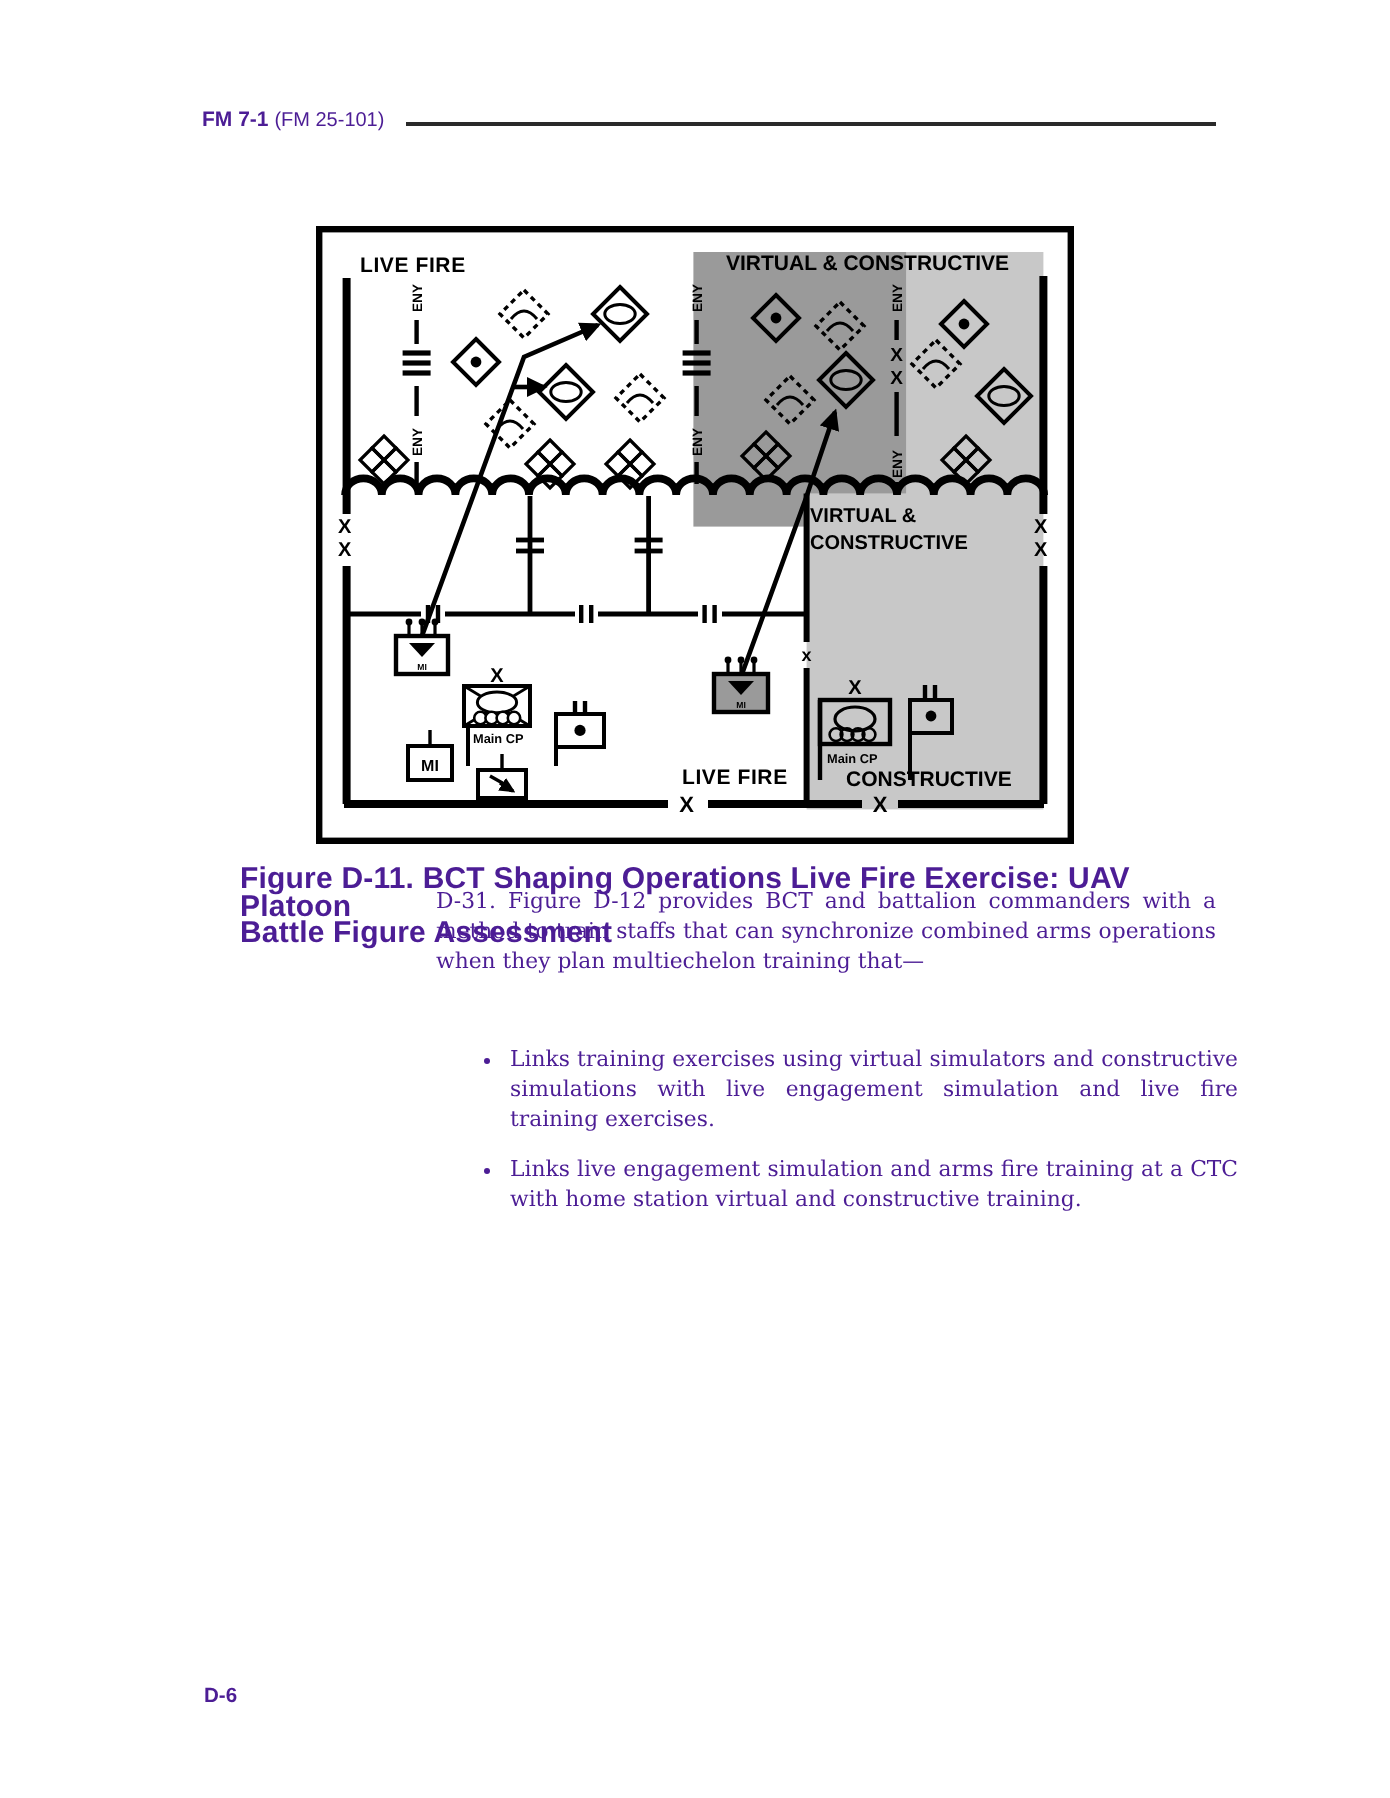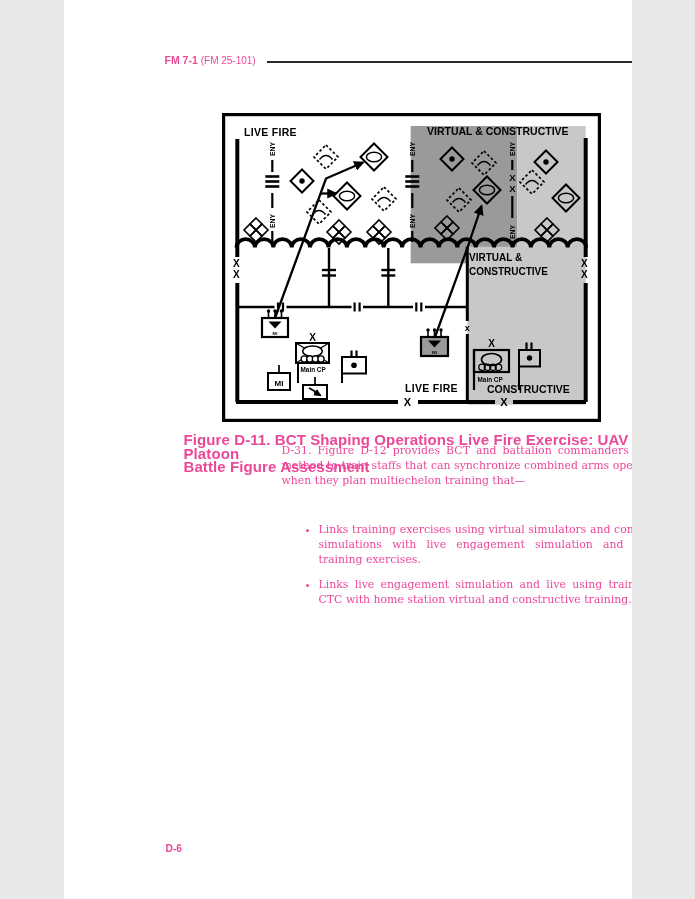--- a/index.html
+++ b/index.html
@@ -1,18 +1,18 @@
 <!DOCTYPE html>
 <html><head>
 <meta charset="utf-8">
 <style>
   html,body{margin:0;padding:0;background:#e8e8e8;}
   .page{
-    position:relative;width:568px;height:899px;background:#ffffff;
-    font-family:"Liberation Sans",sans-serif;color:#ec4899;overflow:hidden;
+    position:relative;width:695px;height:899px;background:#ffffff;
+    font-family:"Liberation Sans",sans-serif;color:#4c1d95;overflow:hidden;
     margin:0 auto;
   }
   .hdr{position:absolute;left:101px;top:54px;font-size:10.5px;white-space:nowrap;}
   .hdr b{font-weight:bold;}
   .hdr .ref{font-weight:normal;font-size:10px;}
   .hdr-rule{position:absolute;left:203px;top:61px;width:405px;height:2px;background:#2a2a2a;}
   .fig-svg{position:absolute;left:158px;top:113px;}
   svg text{font-family:"Liberation Sans",sans-serif;font-weight:bold;fill:#000;}
   .caption{
     position:absolute;left:120px;top:433px;width:455px;
@@ -275,18 +275,18 @@
 
   <div class="caption">
     <div>Figure D-11. BCT Shaping Operations Live Fire Exercise: UAV Platoon</div>
     <div>Battle Figure Assessment</div>
   </div>
 
   <div class="bodytext">D-31. Figure D-12 provides BCT and battalion commanders with a method to train staffs that can synchronize combined arms operations when they plan multiechelon training that—</div>
 
   <ul class="blist">
     <li>Links training exercises using virtual simulators and constructive simulations with live engagement simulation and live fire training exercises.</li>
-    <li>Links live engagement simulation and live using training at a CTC with home station virtual and constructive training.</li>
+    <li>Links live engagement simulation and arms fire training at a CTC with home station virtual and constructive training.</li>
   </ul>
 
   <div class="pagenum">D-6</div>
 
 </div>
 
 </body></html>

